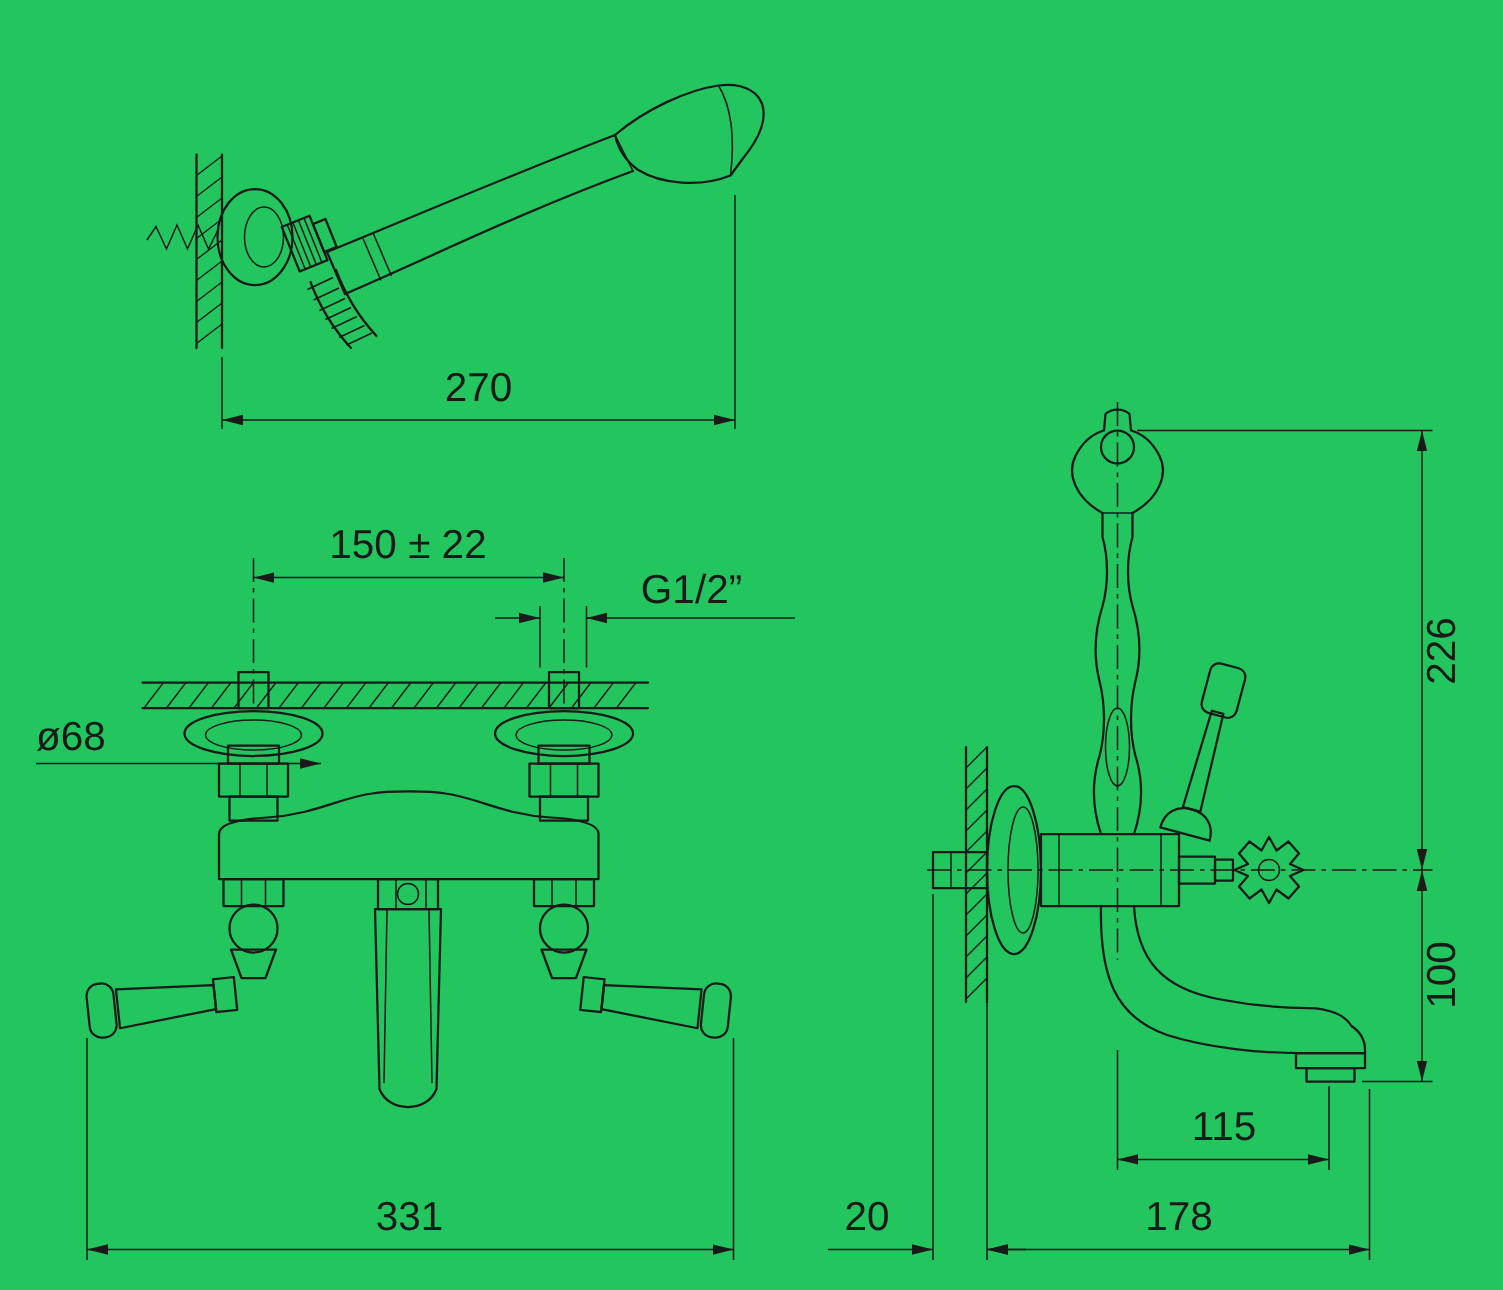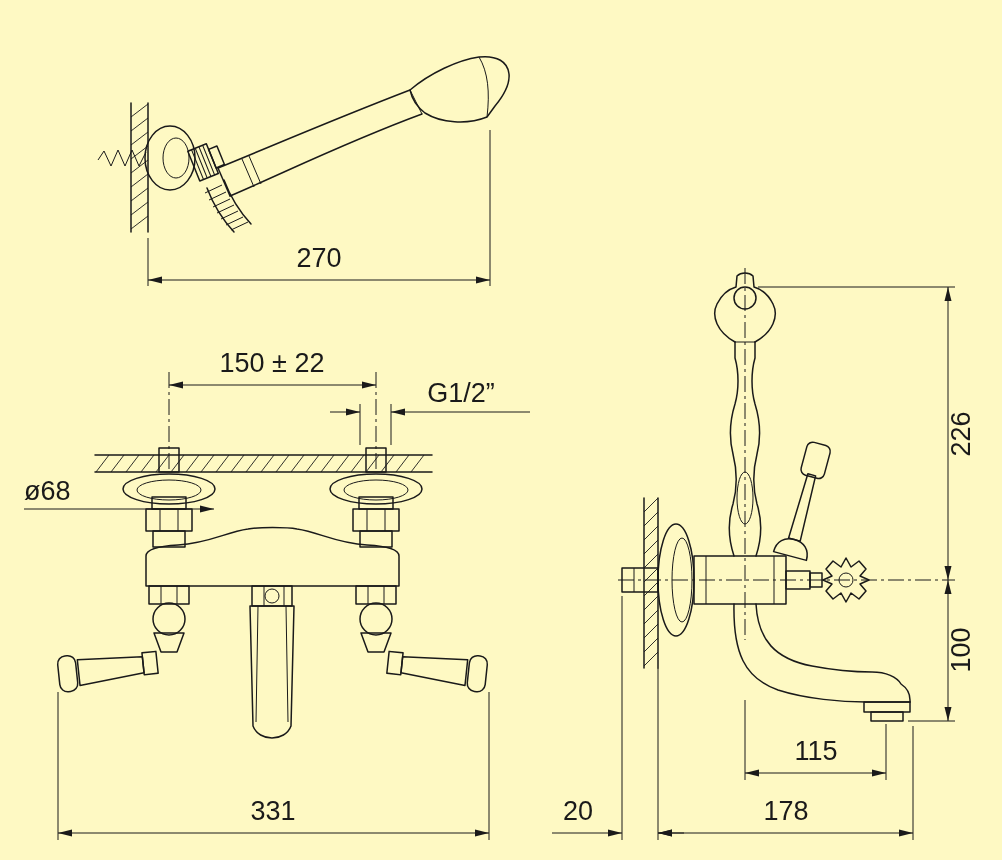--- a/index.html
+++ b/index.html
@@ -1,16 +1,16 @@
 <!DOCTYPE html>
 <html><head>
 <meta charset="utf-8">
 <style>
   html,body{margin:0;padding:0;background:#ffffff;}
-  .canvas{position:relative;width:1002px;height:860px;background:#fef9c3;overflow:hidden;}
+  .canvas{position:relative;width:1002px;height:860px;background:#22c55e;overflow:hidden;}
   svg{display:block;}
   .o   {stroke:#1a1a1a;stroke-width:1.5;fill:none;stroke-linecap:round;stroke-linejoin:round;}
   .thin{stroke:#1a1a1a;stroke-width:1;fill:none;}
   .hatch{stroke:#1a1a1a;stroke-width:0.9;fill:none;}
   .ext {stroke:#1a1a1a;stroke-width:1;fill:none;}
   .dim {stroke:#1a1a1a;stroke-width:1;fill:none;}
   .cl  {stroke:#1a1a1a;stroke-width:1;fill:none;stroke-dasharray:16 4 3 4;}
   text.lbl{font-family:"Liberation Sans","DejaVu Sans",sans-serif;font-size:27px;fill:#1a1a1a;text-anchor:middle;}
   text.lbl.start{text-anchor:start;}
 </style>

